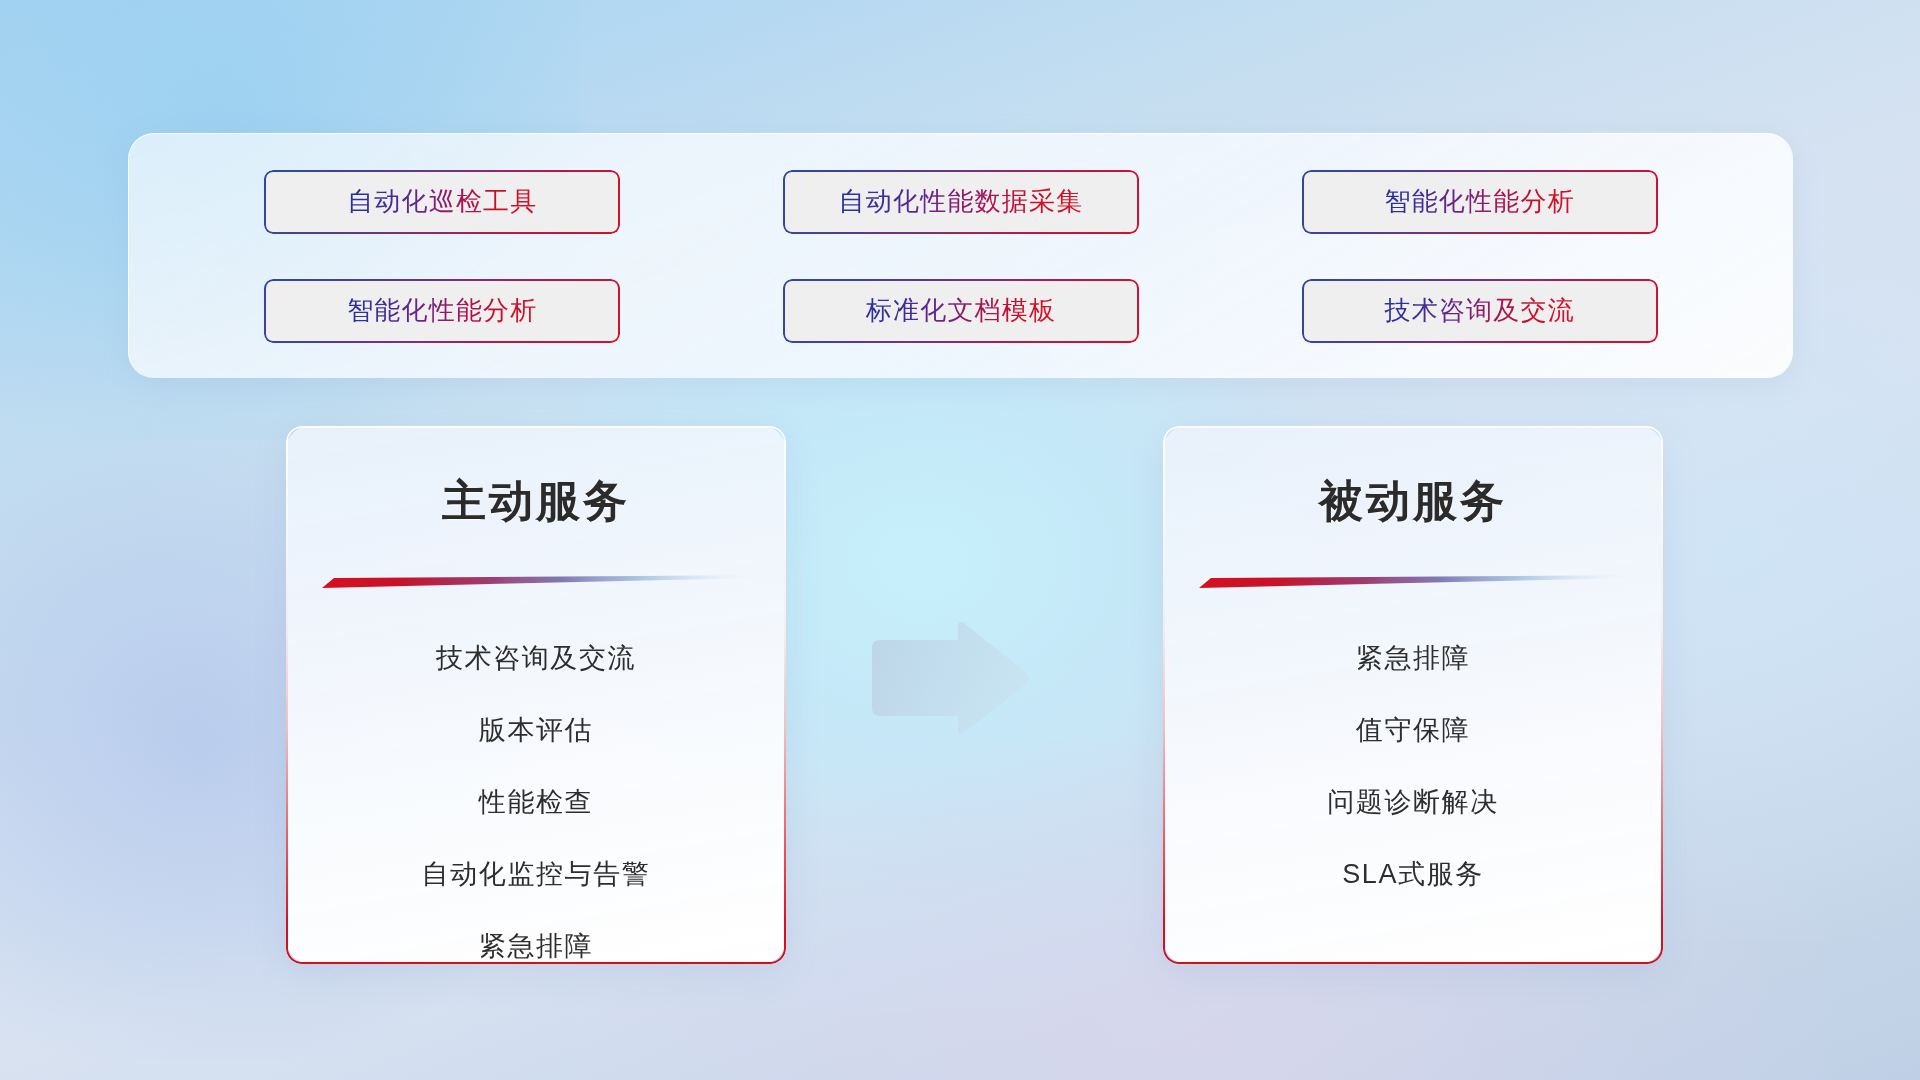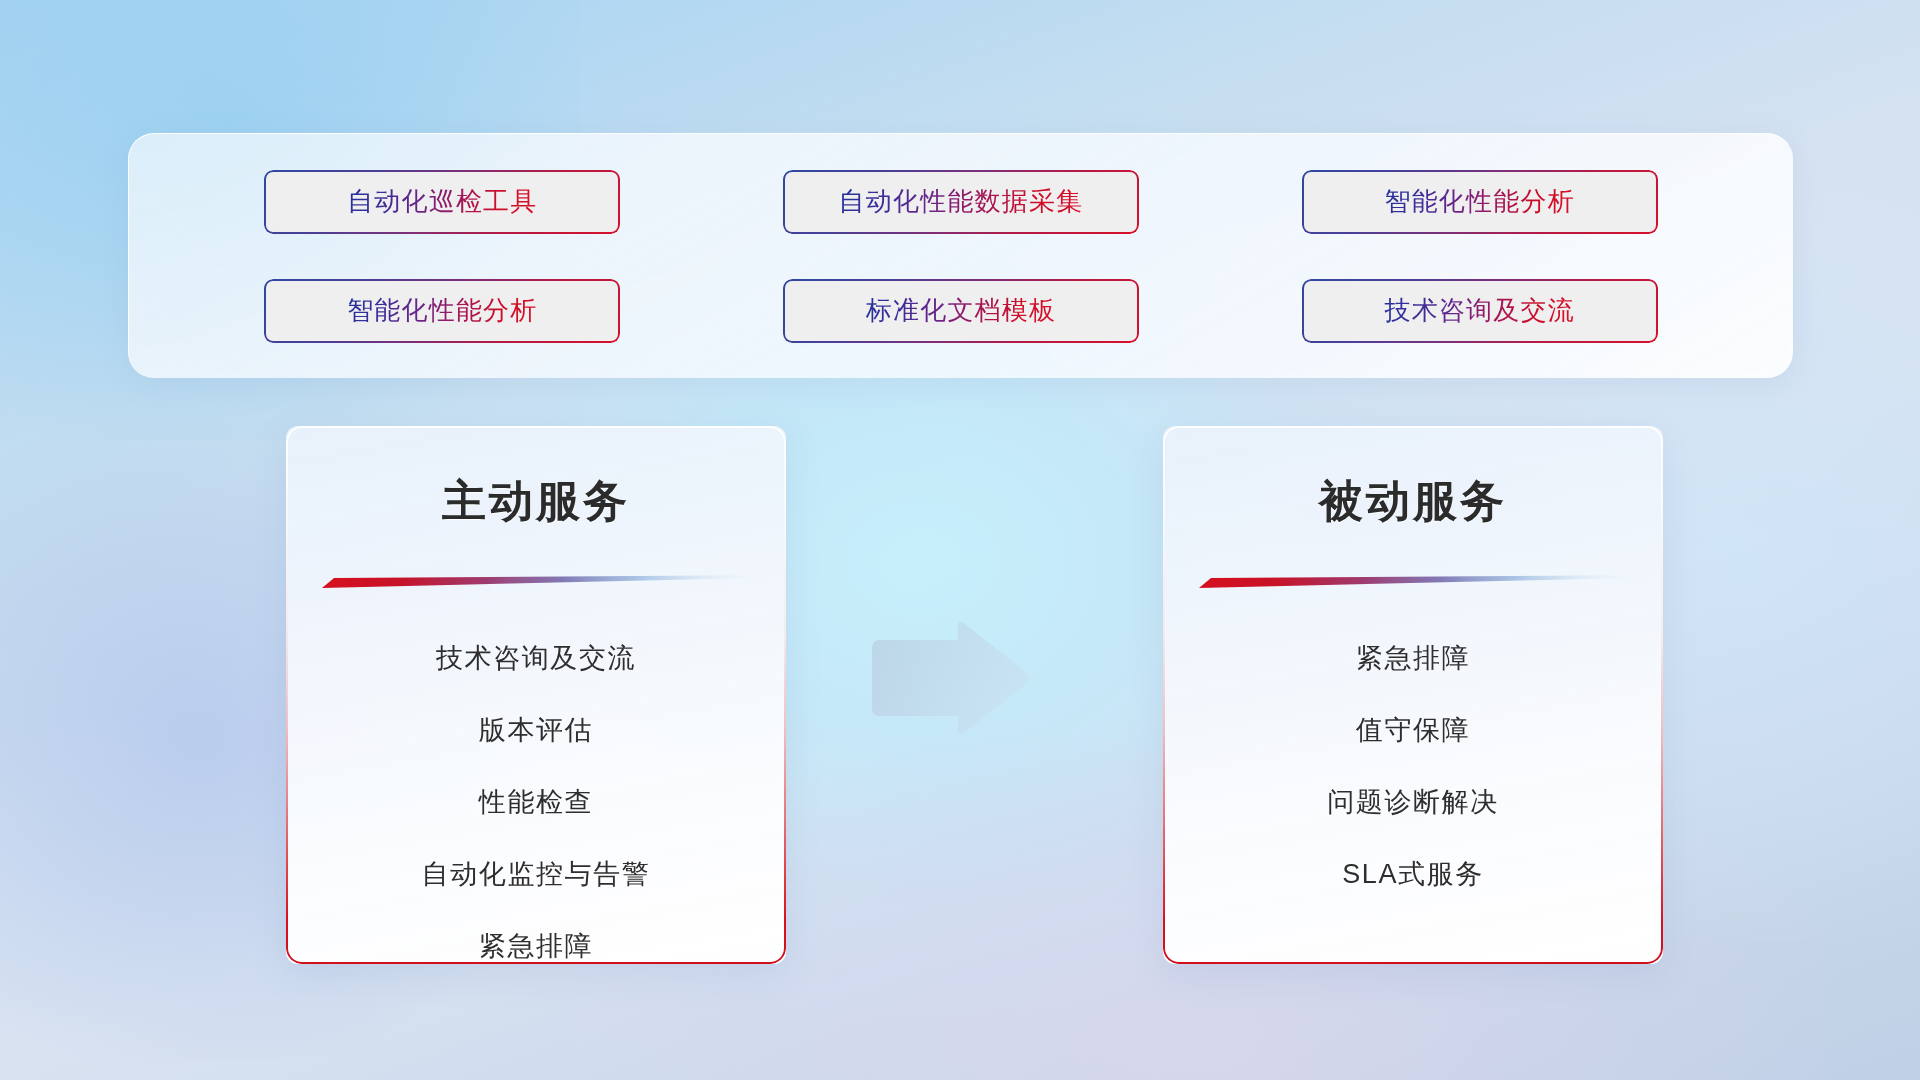--- a/index.html
+++ b/index.html
@@ -188,21 +188,21 @@
     color: #7b2060;
     white-space: nowrap;
   }
 
   
   .service-card {
     position: absolute;
     width: 500px;
     height: 538px;
     top: 426px;
-    border-radius: 12px;
+    border-radius: 24px;
     background: linear-gradient(170deg,
       rgba(233,242,251,0.96) 0%,
       rgba(238,244,252,0.97) 22%,
       rgba(245,248,253,0.98) 48%,
       rgba(251,252,254,0.99) 74%,
       rgba(255,255,255,1.00) 100%);
     box-shadow: 0 10px 34px rgba(120,150,190,0.16);
     overflow: visible;
   }
   .service-card::before {

